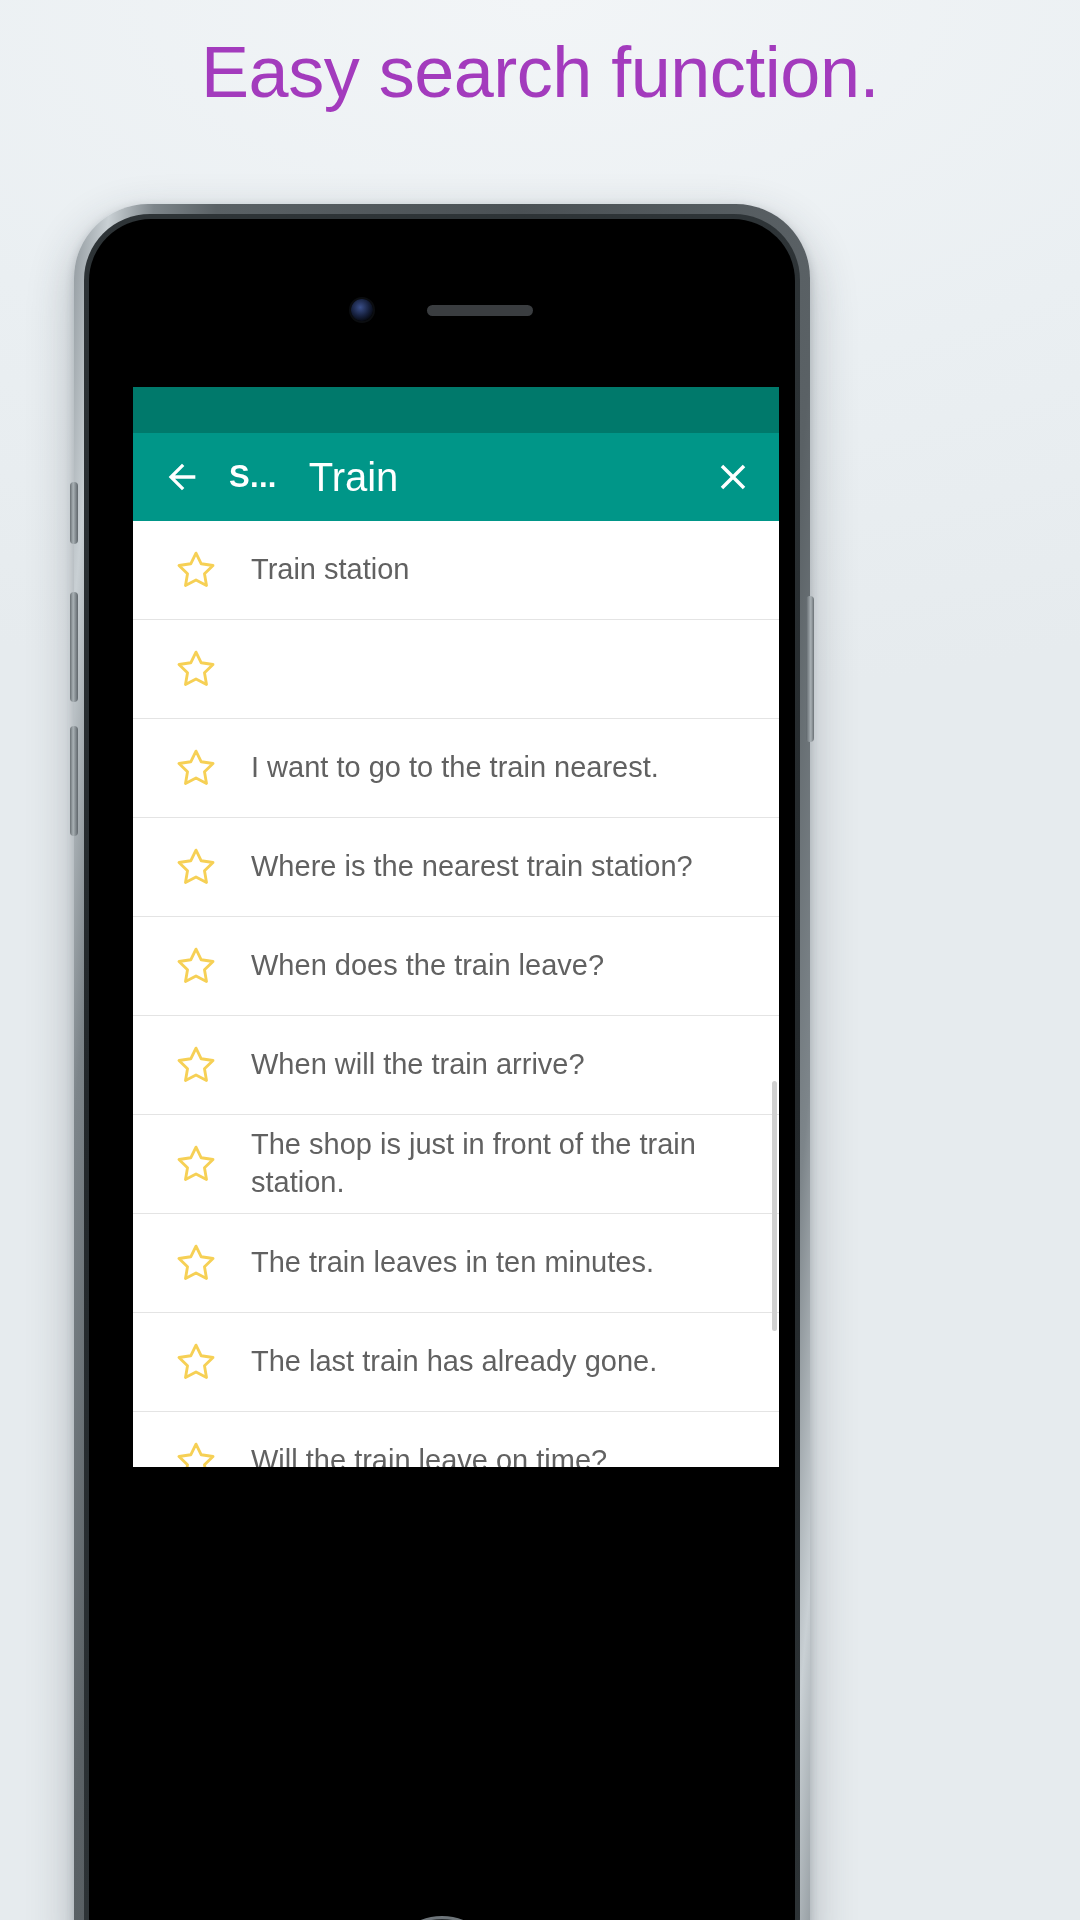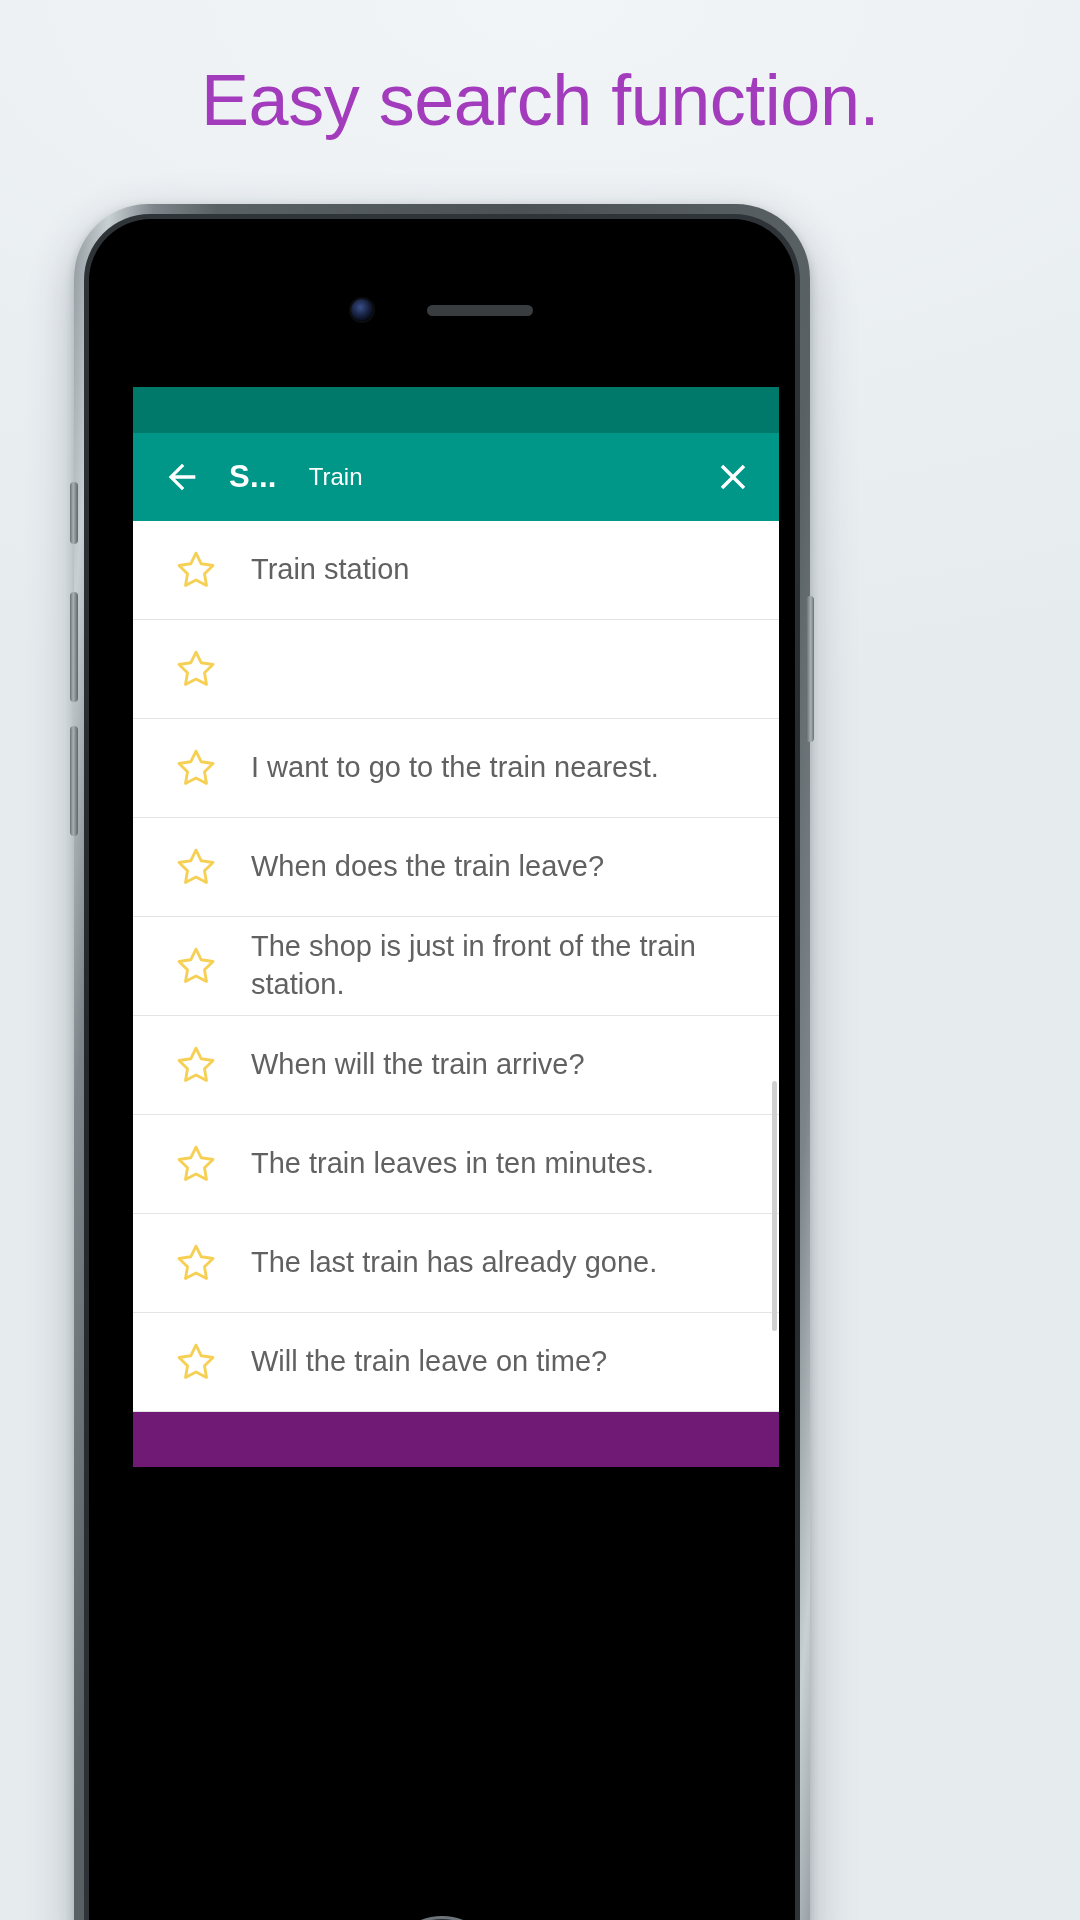--- a/index.html
+++ b/index.html
@@ -10,21 +10,21 @@
   }
   body {
     background:
       radial-gradient(ellipse 1400px 700px at 50% 0%, #f2f5f7 0%, #eaeff2 55%, #e6ebee 100%);
     position:relative;
   }
 
   
   #headline {
     position:absolute;
-    top:64px; left:0; right:0;
+    top:36px; left:0; right:0;
     text-align:center;
     color:#a33bbd;
     font-size:72px;
     line-height:1.0;
     font-weight:400;
     letter-spacing:-0.5px;
     white-space:nowrap;
   }
 
   
@@ -120,21 +120,21 @@
   #search-label {
     color:#ffffff;
     font-size:31px;
     font-weight:700;
     margin-left:24px;
     flex:0 0 auto;
     letter-spacing:0.3px;
   }
   #search-query {
     color:#ffffff;
-    font-size:24px;
+    font-size:40px;
     font-weight:400;
     margin-left:32px;
     flex:1 1 auto;
     white-space:nowrap;
     overflow:hidden;
   }
   #clear-btn {
     width:48px; height:48px;
     flex:0 0 auto;
     display:flex; align-items:center; justify-content:center;
@@ -263,37 +263,45 @@
                 </svg>
               </div>
               <div class="row-text">I want to go to the train nearest.</div>
             </div>
             <div class="result-row">
               <div class="star-cell">
                 <svg width="46" height="46" viewBox="0 0 24 24" aria-hidden="true">
                   <path d="M12 3.2l2.74 5.55 6.13.89-4.44 4.32 1.05 6.1L12 17.18 6.52 20.06l1.05-6.1L3.13 9.64l6.13-.89z" fill="none" stroke="#f6d055" stroke-width="1.5" stroke-linejoin="round"></path>
                 </svg>
               </div>
+              <div class="row-text">Where is the nearest train station?</div>
+            </div>
+            <div class="result-row">
+              <div class="star-cell">
+                <svg width="46" height="46" viewBox="0 0 24 24" aria-hidden="true">
+                  <path d="M12 3.2l2.74 5.55 6.13.89-4.44 4.32 1.05 6.1L12 17.18 6.52 20.06l1.05-6.1L3.13 9.64l6.13-.89z" fill="none" stroke="#f6d055" stroke-width="1.5" stroke-linejoin="round"></path>
+                </svg>
+              </div>
               <div class="row-text">When does the train leave?</div>
             </div>
             <div class="result-row">
               <div class="star-cell">
                 <svg width="46" height="46" viewBox="0 0 24 24" aria-hidden="true">
                   <path d="M12 3.2l2.74 5.55 6.13.89-4.44 4.32 1.05 6.1L12 17.18 6.52 20.06l1.05-6.1L3.13 9.64l6.13-.89z" fill="none" stroke="#f6d055" stroke-width="1.5" stroke-linejoin="round"></path>
                 </svg>
               </div>
+              <div class="row-text">When will the train arrive?</div>
+            </div>
+            <div class="result-row">
+              <div class="star-cell">
+                <svg width="46" height="46" viewBox="0 0 24 24" aria-hidden="true">
+                  <path d="M12 3.2l2.74 5.55 6.13.89-4.44 4.32 1.05 6.1L12 17.18 6.52 20.06l1.05-6.1L3.13 9.64l6.13-.89z" fill="none" stroke="#f6d055" stroke-width="1.5" stroke-linejoin="round"></path>
+                </svg>
+              </div>
               <div class="row-text">The shop is just in front of the train station.</div>
-            </div>
-            <div class="result-row">
-              <div class="star-cell">
-                <svg width="46" height="46" viewBox="0 0 24 24" aria-hidden="true">
-                  <path d="M12 3.2l2.74 5.55 6.13.89-4.44 4.32 1.05 6.1L12 17.18 6.52 20.06l1.05-6.1L3.13 9.64l6.13-.89z" fill="none" stroke="#f6d055" stroke-width="1.5" stroke-linejoin="round"></path>
-                </svg>
-              </div>
-              <div class="row-text">When will the train arrive?</div>
             </div>
             <div class="result-row">
               <div class="star-cell">
                 <svg width="46" height="46" viewBox="0 0 24 24" aria-hidden="true">
                   <path d="M12 3.2l2.74 5.55 6.13.89-4.44 4.32 1.05 6.1L12 17.18 6.52 20.06l1.05-6.1L3.13 9.64l6.13-.89z" fill="none" stroke="#f6d055" stroke-width="1.5" stroke-linejoin="round"></path>
                 </svg>
               </div>
               <div class="row-text">The train leaves in ten minutes.</div>
             </div>
             <div class="result-row">

